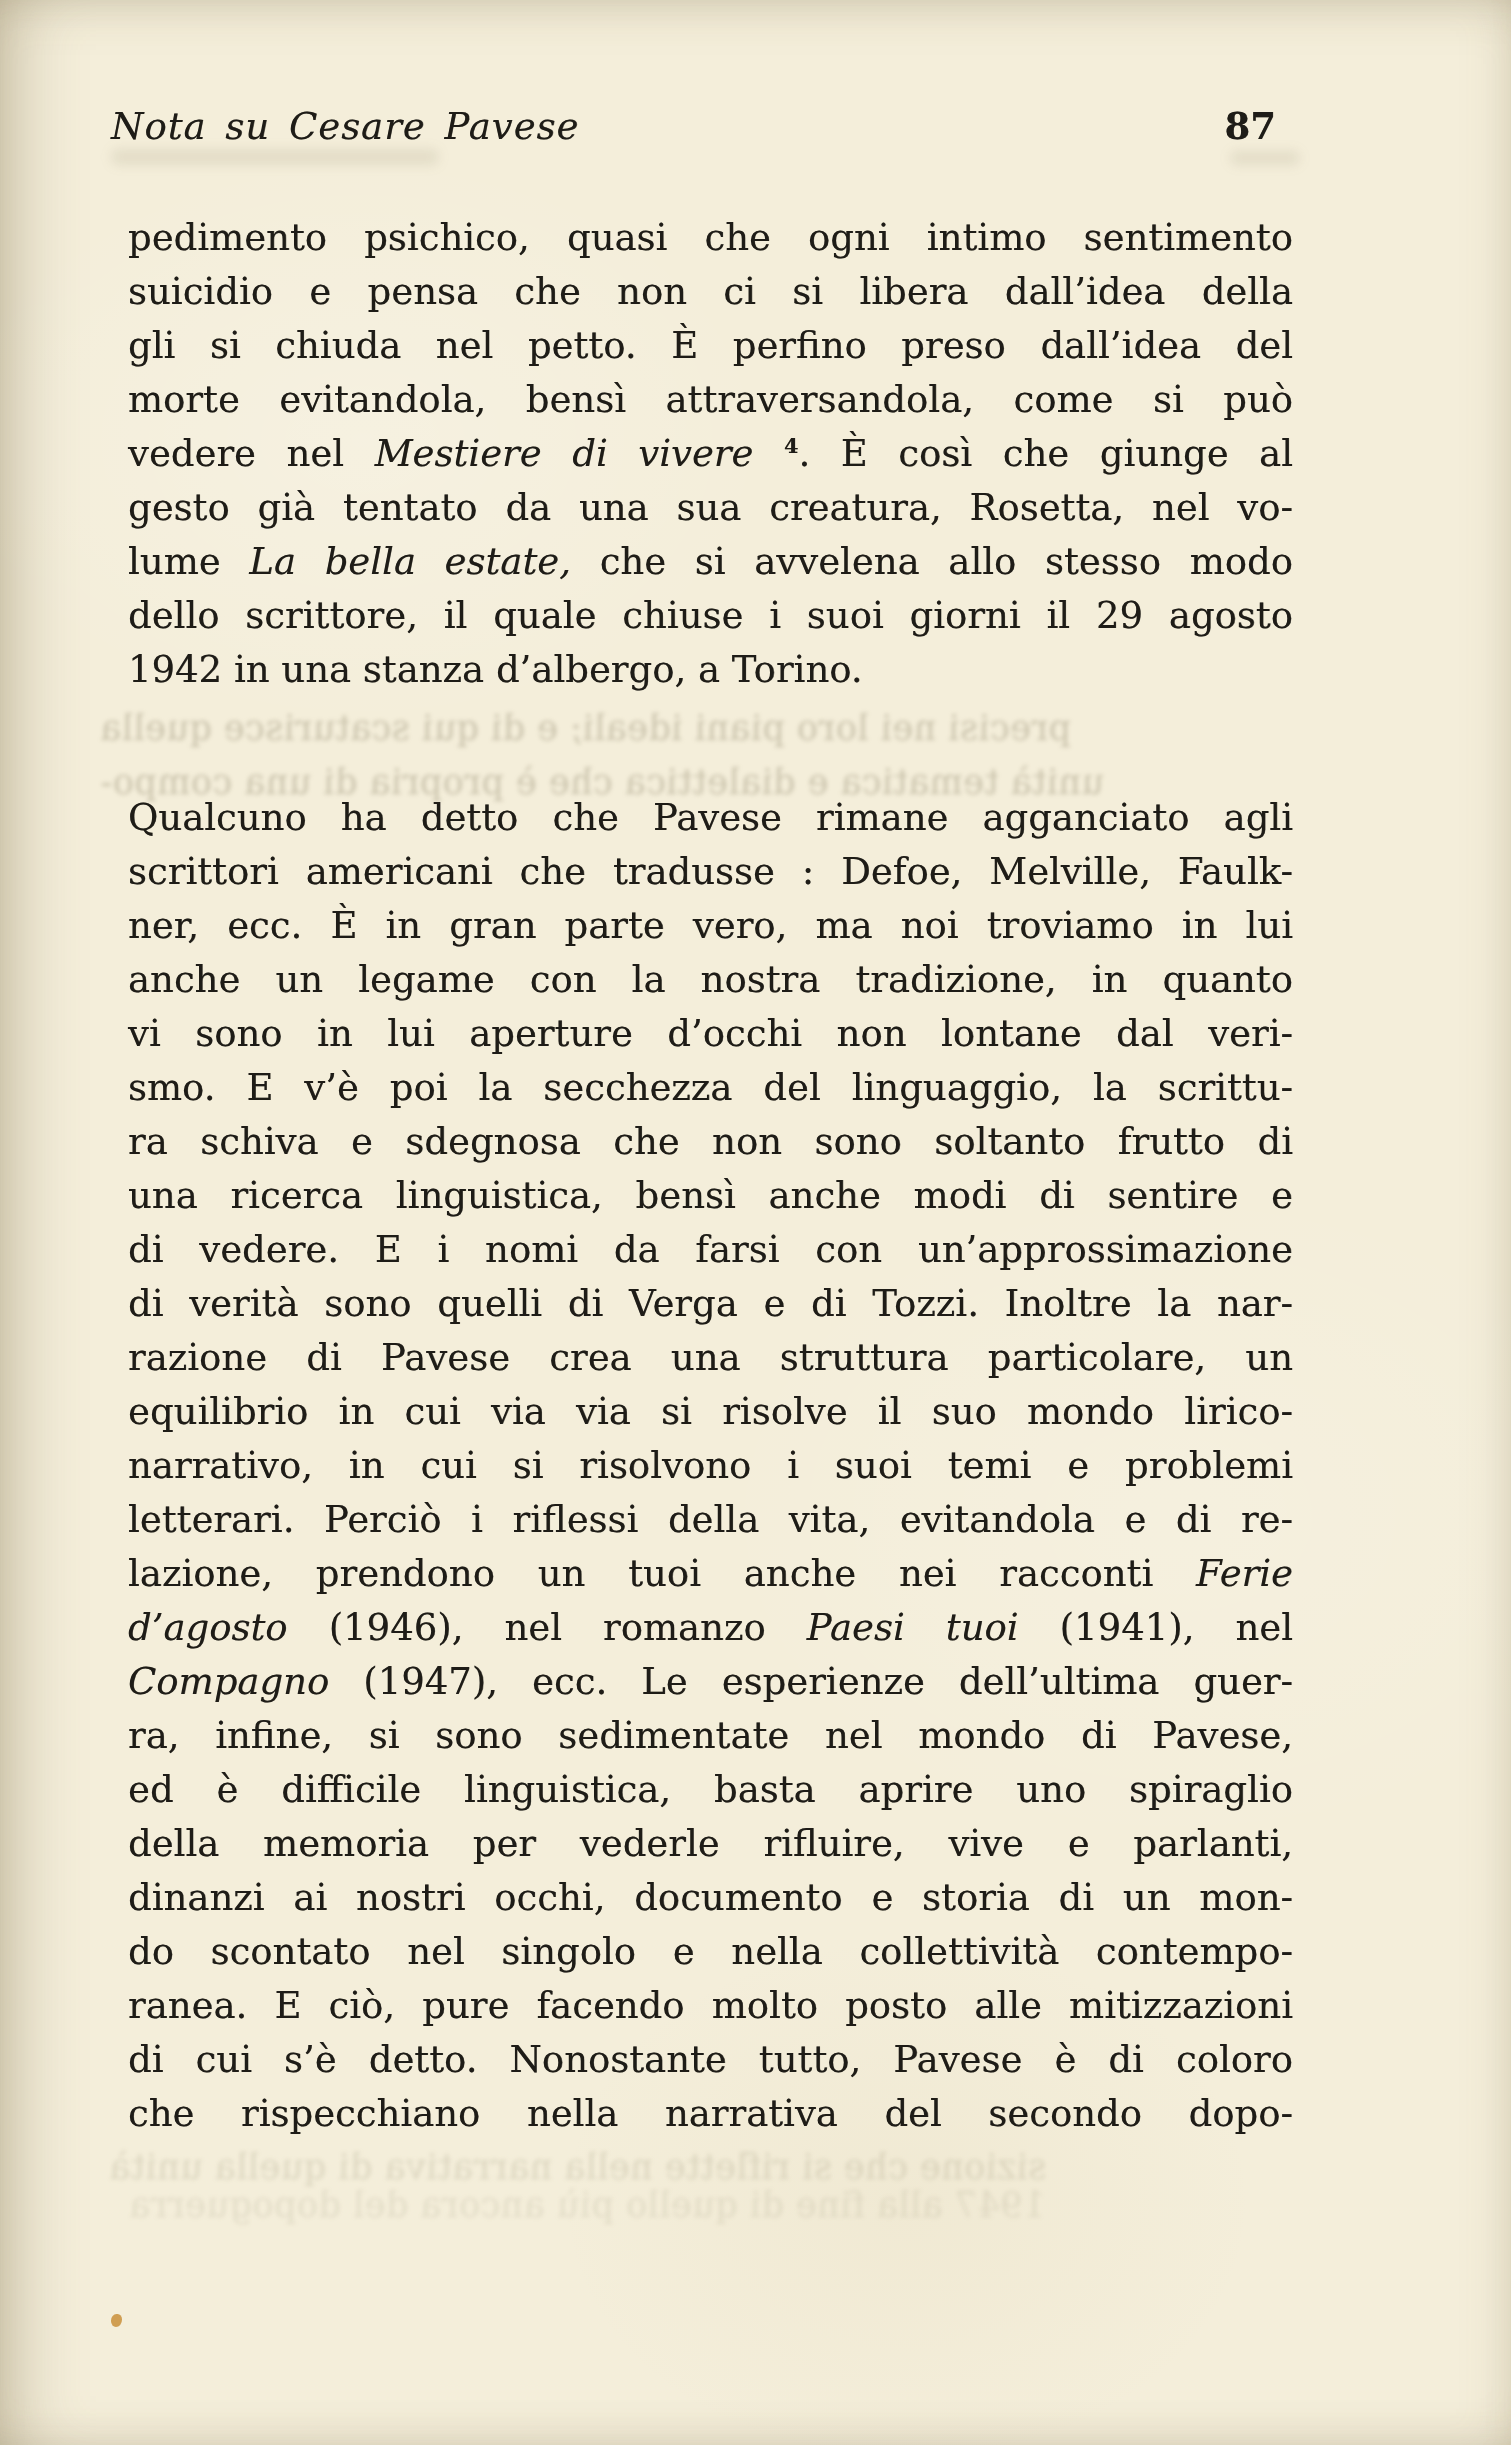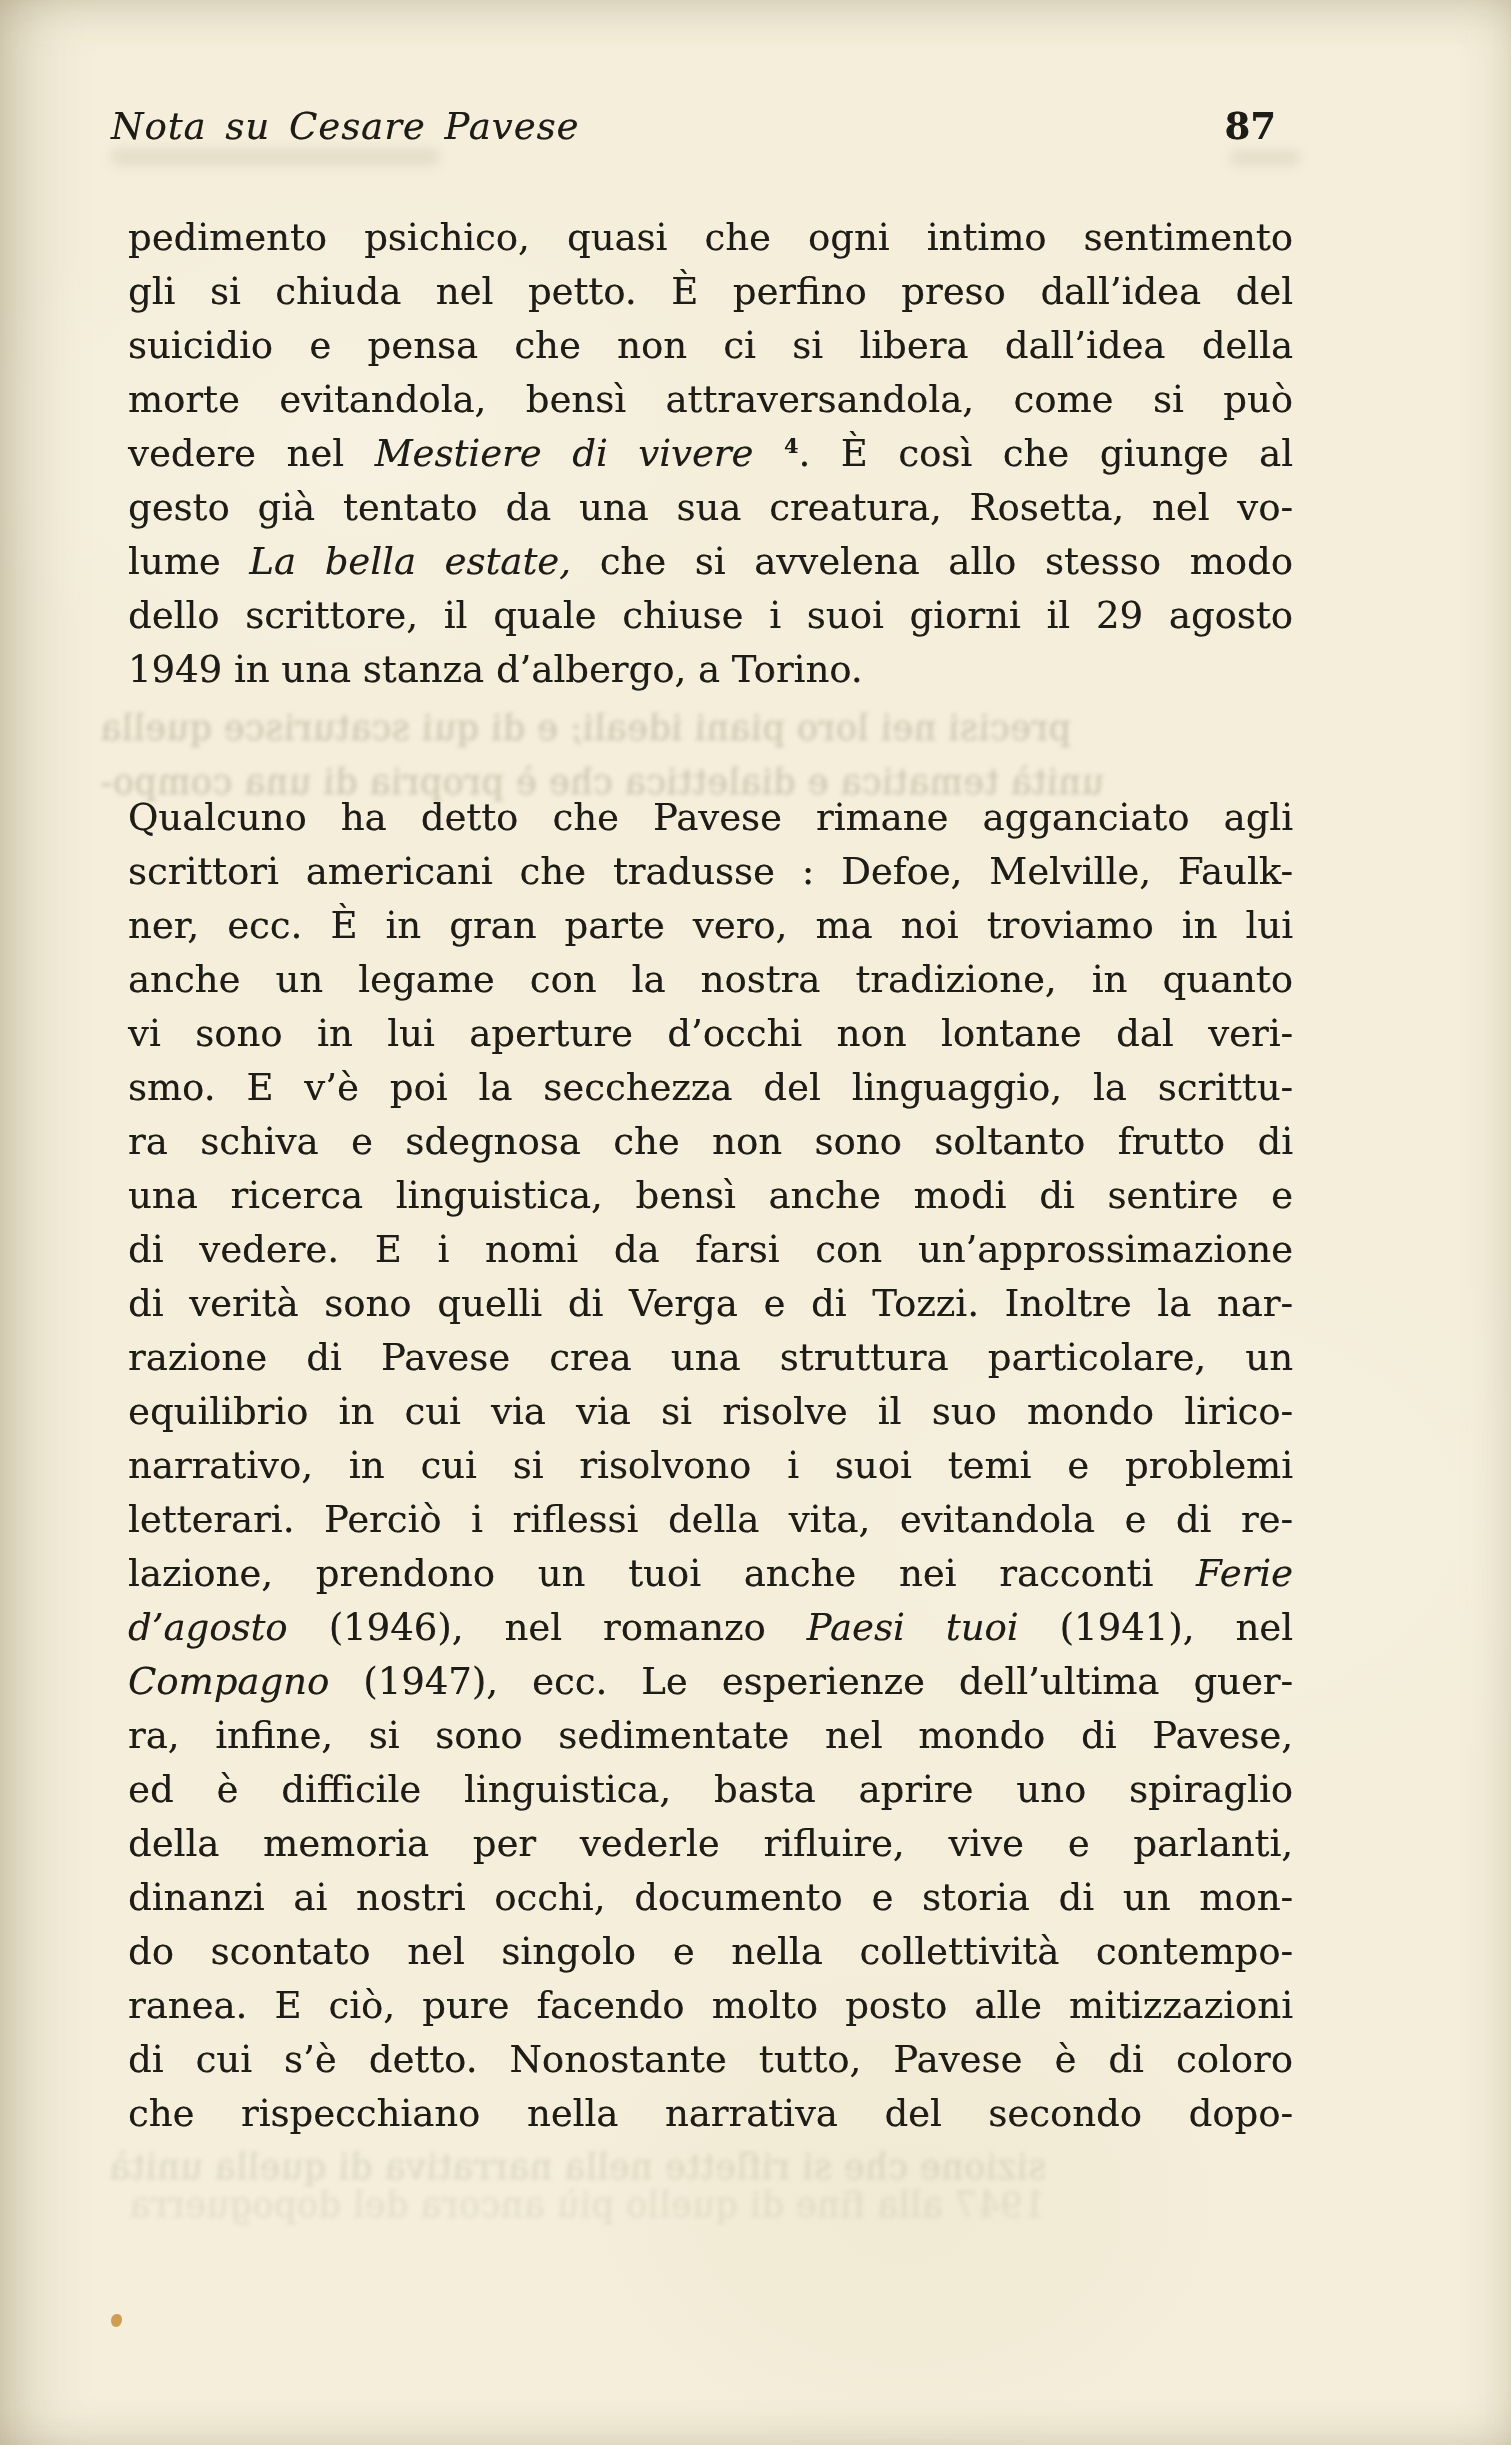--- a/index.html
+++ b/index.html
@@ -112,28 +112,28 @@
 <div class="page">
 
   <div class="running-head">
     <span class="head-title">Nota su Cesare Pavese</span>
     <span class="page-num">87</span>
   </div>
 
   <div class="text-block">
       <div class="paragraph">
         <div class="line"><span>pedimento psichico, quasi che ogni intimo sentimento</span></div>
+        <div class="line"><span>suicidio e pensa che non ci si libera dall’idea della</span></div>
         <div class="line"><span>gli si chiuda nel petto. È perfino preso dall’idea del</span></div>
-        <div class="line"><span>suicidio e pensa che non ci si libera dall’idea della</span></div>
         <div class="line"><span>morte evitandola, bensì attraversandola, come si può</span></div>
         <div class="line"><span>vedere nel </span><span class="it">Mestiere di vivere </span><sup>4</sup><span>. È così che giunge al</span></div>
         <div class="line"><span>gesto già tentato da una sua creatura, Rosetta, nel vo-</span></div>
         <div class="line"><span>lume </span><span class="it">La bella estate,</span><span> che si avvelena allo stesso modo</span></div>
         <div class="line"><span>dello scrittore, il quale chiuse i suoi giorni il 29 agosto</span></div>
-        <div class="line no-justify"><span>1949 in una stanza d’albergo, a Torino.</span></div>
+        <div class="line no-justify"><span>1942 in una stanza d’albergo, a Torino.</span></div>
       </div>
       <div class="paragraph">
         <div class="line"><span>Qualcuno ha detto che Pavese rimane agganciato agli</span></div>
         <div class="line"><span>scrittori americani che tradusse : Defoe, Melville, Faulk-</span></div>
         <div class="line"><span>ner, ecc. È in gran parte vero, ma noi troviamo in lui</span></div>
         <div class="line"><span>anche un legame con la nostra tradizione, in quanto</span></div>
         <div class="line"><span>vi sono in lui aperture d’occhi non lontane dal veri-</span></div>
         <div class="line"><span>smo. E v’è poi la secchezza del linguaggio, la scrittu-</span></div>
         <div class="line"><span>ra schiva e sdegnosa che non sono soltanto frutto di</span></div>
         <div class="line"><span>una ricerca linguistica, bensì anche modi di sentire e</span></div>

